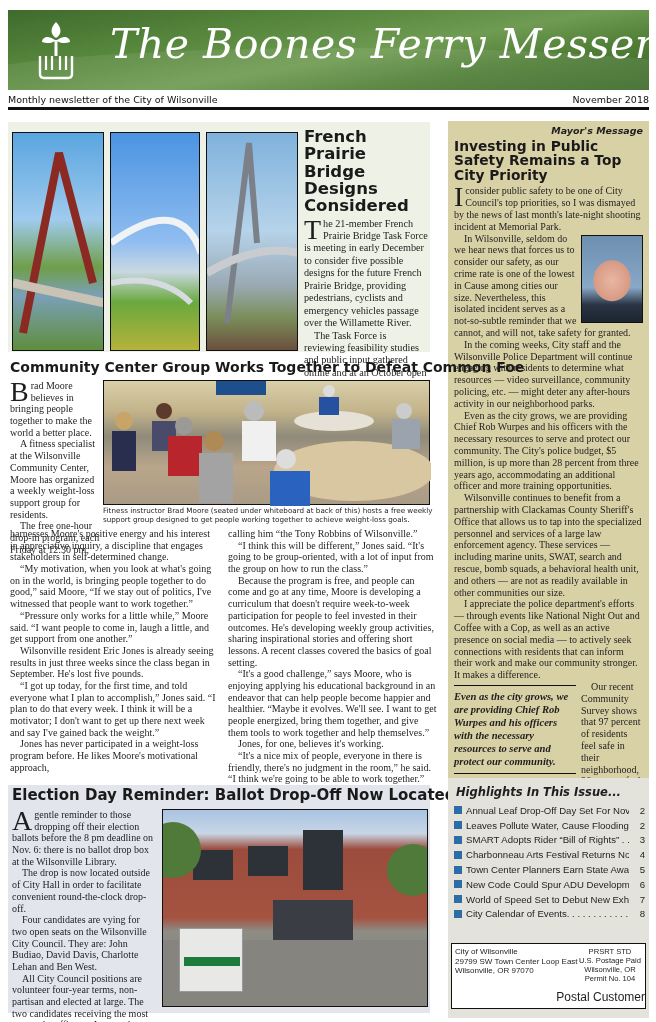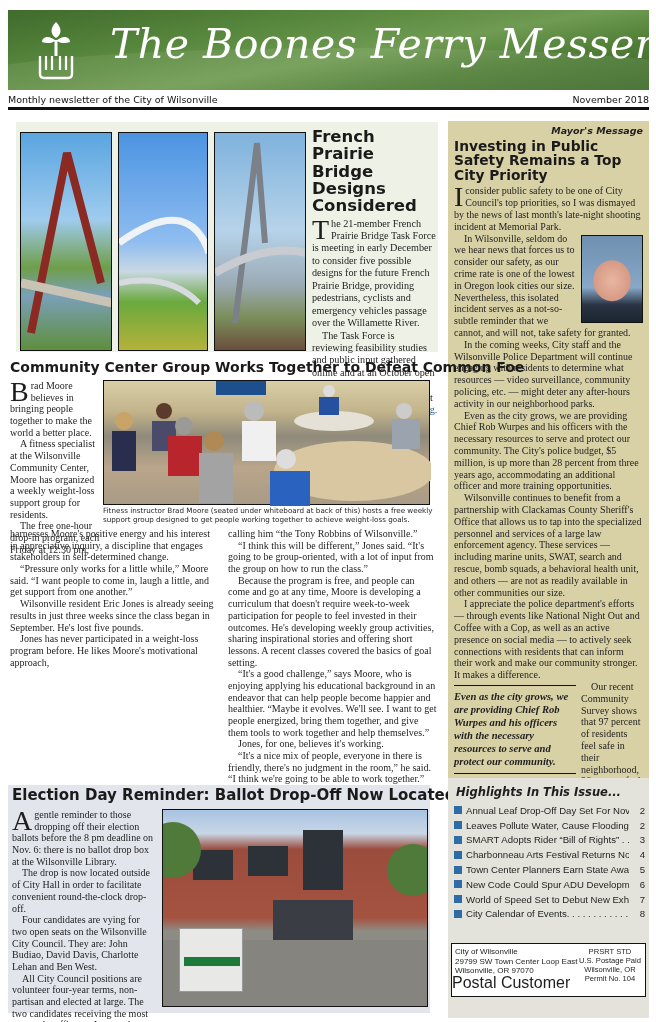--- a/index.html
+++ b/index.html
@@ -21,21 +21,21 @@
     font-style: italic; font-size: 41px; color: #ffffff; letter-spacing: 0.5px; white-space: nowrap;
   }
   .subline {
     position: absolute; left: 8px; top: 92px; width: 641px; height: 14px;
     font-family: "DejaVu Sans", sans-serif; font-size: 9.5px; color: #111;
     display: flex; justify-content: space-between; align-items: center;
   }
   .rule { position: absolute; left: 8px; top: 107px; width: 641px; height: 3px; background: #111; }
 
   
-  .bridge-box { position: absolute; left: 8px; top: 122px; width: 422px; height: 230px; background: #eef1e6; margin-left: 8px; }
+  .bridge-box { position: absolute; left: 8px; top: 122px; width: 422px; height: 230px; background: #eef1e6; }
   .bridge-photo { position: absolute; top: 10px; height: 219px; border: 1.5px solid #111; overflow: hidden; }
   .bp1 { left: 4px; width: 92px; background: linear-gradient(180deg, #5aa5e0 0%, #9fcbee 40%, #6f9e4a 62%, #7aa0b8 75%, #5f8e3d 100%); }
   .bp2 { left: 102px; width: 90px; background: linear-gradient(180deg, #4b94e2 0%, #8fbdf0 50%, #c9d8e2 64%, #6aa93e 78%, #b5b23a 100%); }
   .bp3 { left: 198px; width: 92px; background: linear-gradient(180deg, #7fb2dc 0%, #b6d3ea 45%, #9aaab4 70%, #7b8e5a 85%, #6a4f3c 100%); }
   .bridge-text { position: absolute; left: 296px; top: 6px; width: 124px; }
   h2.sans {
     font-family: "DejaVu Sans", sans-serif; font-weight: bold; color: #1a1a1a; line-height: 1.05;
   }
   .bridge-text h2 { font-size: 16.5px; margin-bottom: 3px; }
   .para { font-size: 10.2px; line-height: 1.22; text-indent: 10px; }
@@ -90,24 +90,24 @@
   .hl-box { position: absolute; left: 448px; top: 778px; width: 201px; height: 160px; background: #e3e3dc; padding: 4px 4px 0 6px; }
   .hl-box h3 { font-family: "DejaVu Sans", sans-serif; font-style: italic; font-weight: bold; font-size: 11.5px; margin: 3px 0 4px 2px; }
   .hl-item { display: flex; align-items: center; font-family: "Liberation Sans", sans-serif; font-size: 9.6px; height: 14.8px; }
   .hl-bullet { width: 8px; height: 8px; background: #2e6ca6; margin-right: 4px; flex: none; }
   .hl-title { flex: 1; white-space: nowrap; overflow: hidden; }
   .hl-page { width: 16px; text-align: right; flex: none; }
   .hl-more { text-align: right; font-family: "DejaVu Sans", sans-serif; font-style: italic; font-weight: bold; font-size: 10px; margin-top: 18px; padding-right: 4px; }
 
   
   .mail-wrap { position: absolute; left: 448px; top: 938px; width: 201px; height: 80px; background: #e3e3dc; padding: 5px 3px; }
-  .mail-box { position: relative; width: 195px; height: 54px; border: 1.5px solid #111; background: #fff; font-family: "Liberation Sans", sans-serif; }
+  .mail-box { position: relative; width: 195px; height: 66px; border: 1.5px solid #111; background: #fff; font-family: "Liberation Sans", sans-serif; }
   .mail-return { position: absolute; left: 3px; top: 3px; font-size: 8px; line-height: 1.2; }
   .mail-permit { position: absolute; right: 4px; top: 3px; font-size: 7.6px; line-height: 1.2; text-align: center; }
-  .mail-postal { position: absolute; left: 0; right: 0; bottom: 4px; text-align: left; font-size: 16px; }
+  .mail-postal { position: absolute; left: 0; right: 0; bottom: 4px; text-align: right; font-size: 12px; }
 </style>
 </head>
 <body>
 
 <div class="masthead">
   <div class="swoosh"></div>
   <svg class="logo" viewBox="0 0 40 60">
     <path d="M20 2 C14 8 14 14 20 18 C26 14 26 8 20 2Z" fill="#fff"></path>
     <path d="M19 20 C11 14 6 18 6 22 C12 24 16 23 19 21Z" fill="#fff"></path>
     <path d="M21 20 C29 14 34 18 34 22 C28 24 24 23 21 21Z" fill="#fff"></path>
@@ -148,21 +148,21 @@
     <p class="para">The Task Force is reviewing feasibility studies and public input gathered online and at an October open house.</p>
     <p class="para"><span>For more information, visit</span> <span class="link">frenchprairiebridgeproject.org.</span></p>
   </div>
 </div>
 
 <div class="mayor-box">
   <div class="mayor-kicker">Mayor's Message</div>
   <h2 class="sans">Investing in Public Safety Remains a Top City Priority</h2>
   <p class="para first"><span class="dropcap">I</span><span>consider public safety to be one of City Council's top priorities, so I was dismayed by the news of last month's late-night shooting incident at Memorial Park.</span></p>
   <div class="mayor-photo"></div>
-  <p class="para">In Wilsonville, seldom do we hear news that forces us to consider our safety, as our crime rate is one of the lowest in Oregon look cities our size. Nevertheless, this isolated incident serves as a not-so-subtle reminder that we cannot, and will not, take safety for granted.</p>
+  <p class="para">In Wilsonville, seldom do we hear news that forces us to consider our safety, as our crime rate is one of the lowest in Cause among cities our size. Nevertheless, this isolated incident serves as a not-so-subtle reminder that we cannot, and will not, take safety for granted.</p>
   <p class="para">In the coming weeks, City staff and the Wilsonville Police Department will continue engaging with residents to determine what resources — video surveillance, community policing, etc. — might deter any after-hours activity in our neighborhood parks.</p>
   <p class="para">Even as the city grows, we are providing Chief Rob Wurpes and his officers with the necessary resources to serve and protect our community. The City's police budget, $5 million, is up more than 28 percent from three years ago, accommodating an additional officer and more training opportunities.</p>
   <p class="para">Wilsonville continues to benefit from a partnership with Clackamas County Sheriff's Office that allows us to tap into the specialized personnel and services of a large law enforcement agency. These services — including marine units, SWAT, search and rescue, bomb squads, a behavioral health unit, and others — are not as readily available in other communities our size.</p>
   <p class="para">I appreciate the police department's efforts — through events like National Night Out and Coffee with a Cop, as well as an active presence on social media — to actively seek connections with residents that can inform their work and make our community stronger. It makes a difference.</p>
   <div class="pullquote">Even as the city grows, we are providing Chief Rob Wurpes and his officers with the necessary resources to serve and protect our community.</div>
   <p class="para">Our recent Community Survey shows that 97 percent of residents feel safe in their neighborhood, 96 percent feel safe in commercial districts and 91 percent reported an overall feeling of safety in Wilsonville.</p>
   <p class="para">We all value the peace of mind that a safe community provides. The City will continue to support the difficult job our police force does by investing in resources that contribute to public safety.</p>
   <div class="signature">Tim Knapp, Mayor</div>
 </div>
 
@@ -192,22 +192,24 @@
         <rect x="166" y="90" width="40" height="35" fill="#2a62c0"></rect>
       <circle cx="225" cy="10" r="6" fill="#ddd"></circle>
         <rect x="215" y="16" width="20" height="18" fill="#2650a0"></rect>
       <circle cx="300" cy="30" r="8" fill="#ccc"></circle>
         <rect x="288" y="38" width="28" height="30" fill="#9aa3ae"></rect>
     </svg>
   </div>
   <div class="cc-caption">Fitness instructor Brad Moore (seated under whiteboard at back of this) hosts a free weekly support group designed to get people working together to achieve weight-loss goals.</div>
   <div class="cc-col cc-col1">
     <p class="para first">harnesses Moore's positive energy and his interest in appreciative inquiry, a discipline that engages stakeholders in self-determined change.</p>
+    <p class="para">“My motivation, when you look at what's going on in the world, is bringing people together to do good,” said Moore, “If we stay out of politics, I've witnessed that people want to work together.”</p>
     <p class="para">“Pressure only works for a little while,” Moore said. “I want people to come in, laugh a little, and get support from one another.”</p>
     <p class="para">Wilsonville resident Eric Jones is already seeing results in just three weeks since the class began in September. He's lost five pounds.</p>
+    <p class="para">“I got up today, for the first time, and told everyone what I plan to accomplish,” Jones said. “I plan to do that every week. I think it will be a motivator; I don't want to get up there next week and say I've gained back the weight.”</p>
     <p class="para">Jones has never participated in a weight-loss program before. He likes Moore's motivational approach,</p>
   </div>
   <div class="cc-col cc-col2">
     <p class="para first">calling him “the Tony Robbins of Wilsonville.”</p>
     <p class="para">“I think this will be different,” Jones said. “It's going to be group-oriented, with a lot of input from the group on how to run the class.”</p>
     <p class="para">Because the program is free, and people can come and go at any time, Moore is developing a curriculum that doesn't require week-to-week participation for people to feel invested in their outcomes. He's developing weekly group activities, sharing inspirational stories and offering short lessons. A recent classes covered the basics of goal setting.</p>
     <p class="para">“It's a good challenge,” says Moore, who is enjoying applying his educational background in an endeavor that can help people become happier and healthier. “Maybe it evolves. We'll see. I want to get people energized, bring them together, and give them tools to work together and help themselves.”</p>
     <p class="para">Jones, for one, believes it's working.</p>
     <p class="para">“It's a nice mix of people, everyone in there is friendly, there's no judgment in the room,” he said. “I think we're going to be able to work together.”</p>
     <p class="para"><span>For more information, call 503-570-1522, visit</span> <span class="link">WilsonvilleParksandRec.com</span> <span>or email moore@ ci.wilsonville.or.us.</span></p>

